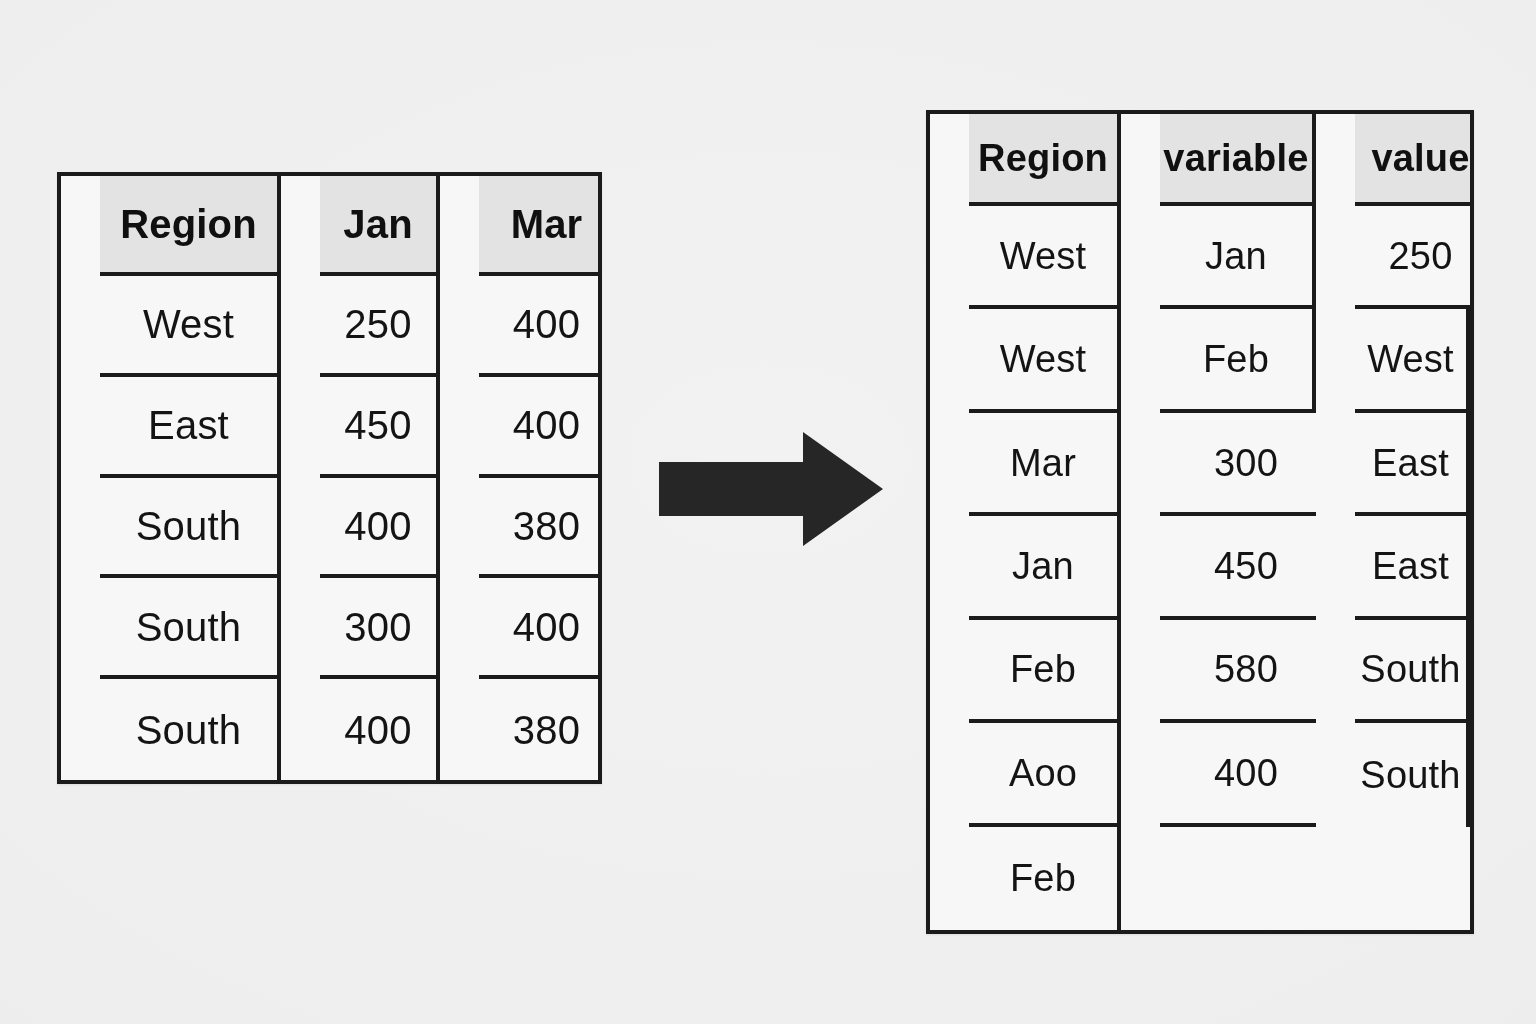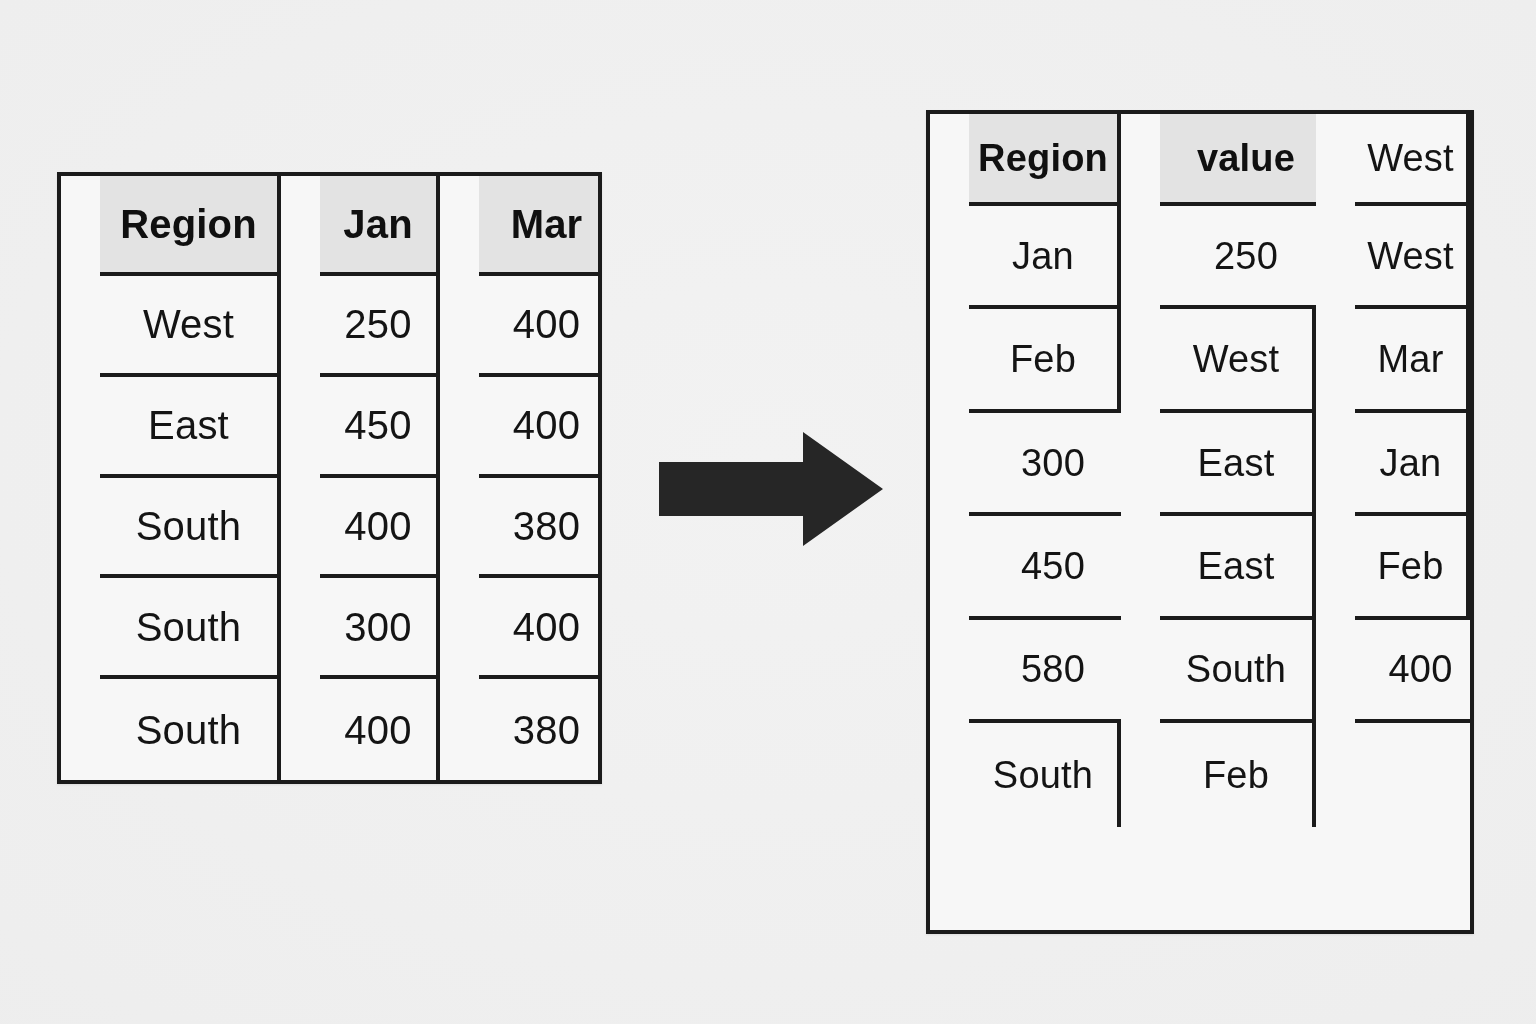--- a/index.html
+++ b/index.html
@@ -138,20 +138,21 @@
 <div id="flow-arrow">
   <svg viewBox="0 0 228 118" xmlns="http://www.w3.org/2000/svg" aria-hidden="true">
     <polygon points="2,32 146,32 146,2 226,59 146,116 146,86 2,86" fill="#262626"></polygon>
   </svg>
 </div>
 
 <div class="table-block" id="long-table">
   <div class="grid">
 
     <div class="cell header">Region</div>
+    <div class="cell header">variable</div>
     <div class="cell header last-col">value</div>
 
     <div class="cell">West</div>
     <div class="cell">Jan</div>
     <div class="cell last-col">250</div>
 
     <div class="cell">West</div>
     <div class="cell">Feb</div>
 
     <div class="cell">West</div>
@@ -160,19 +161,20 @@
 
     <div class="cell">East</div>
     <div class="cell">Jan</div>
     <div class="cell last-col">450</div>
 
     <div class="cell">East</div>
     <div class="cell">Feb</div>
     <div class="cell last-col">580</div>
 
     <div class="cell">South</div>
+    <div class="cell">Aoo</div>
     <div class="cell last-col">400</div>
 
     <div class="cell last-row">South</div>
     <div class="cell last-row">Feb</div>
 
   </div>
 </div>
 
 </body></html>

